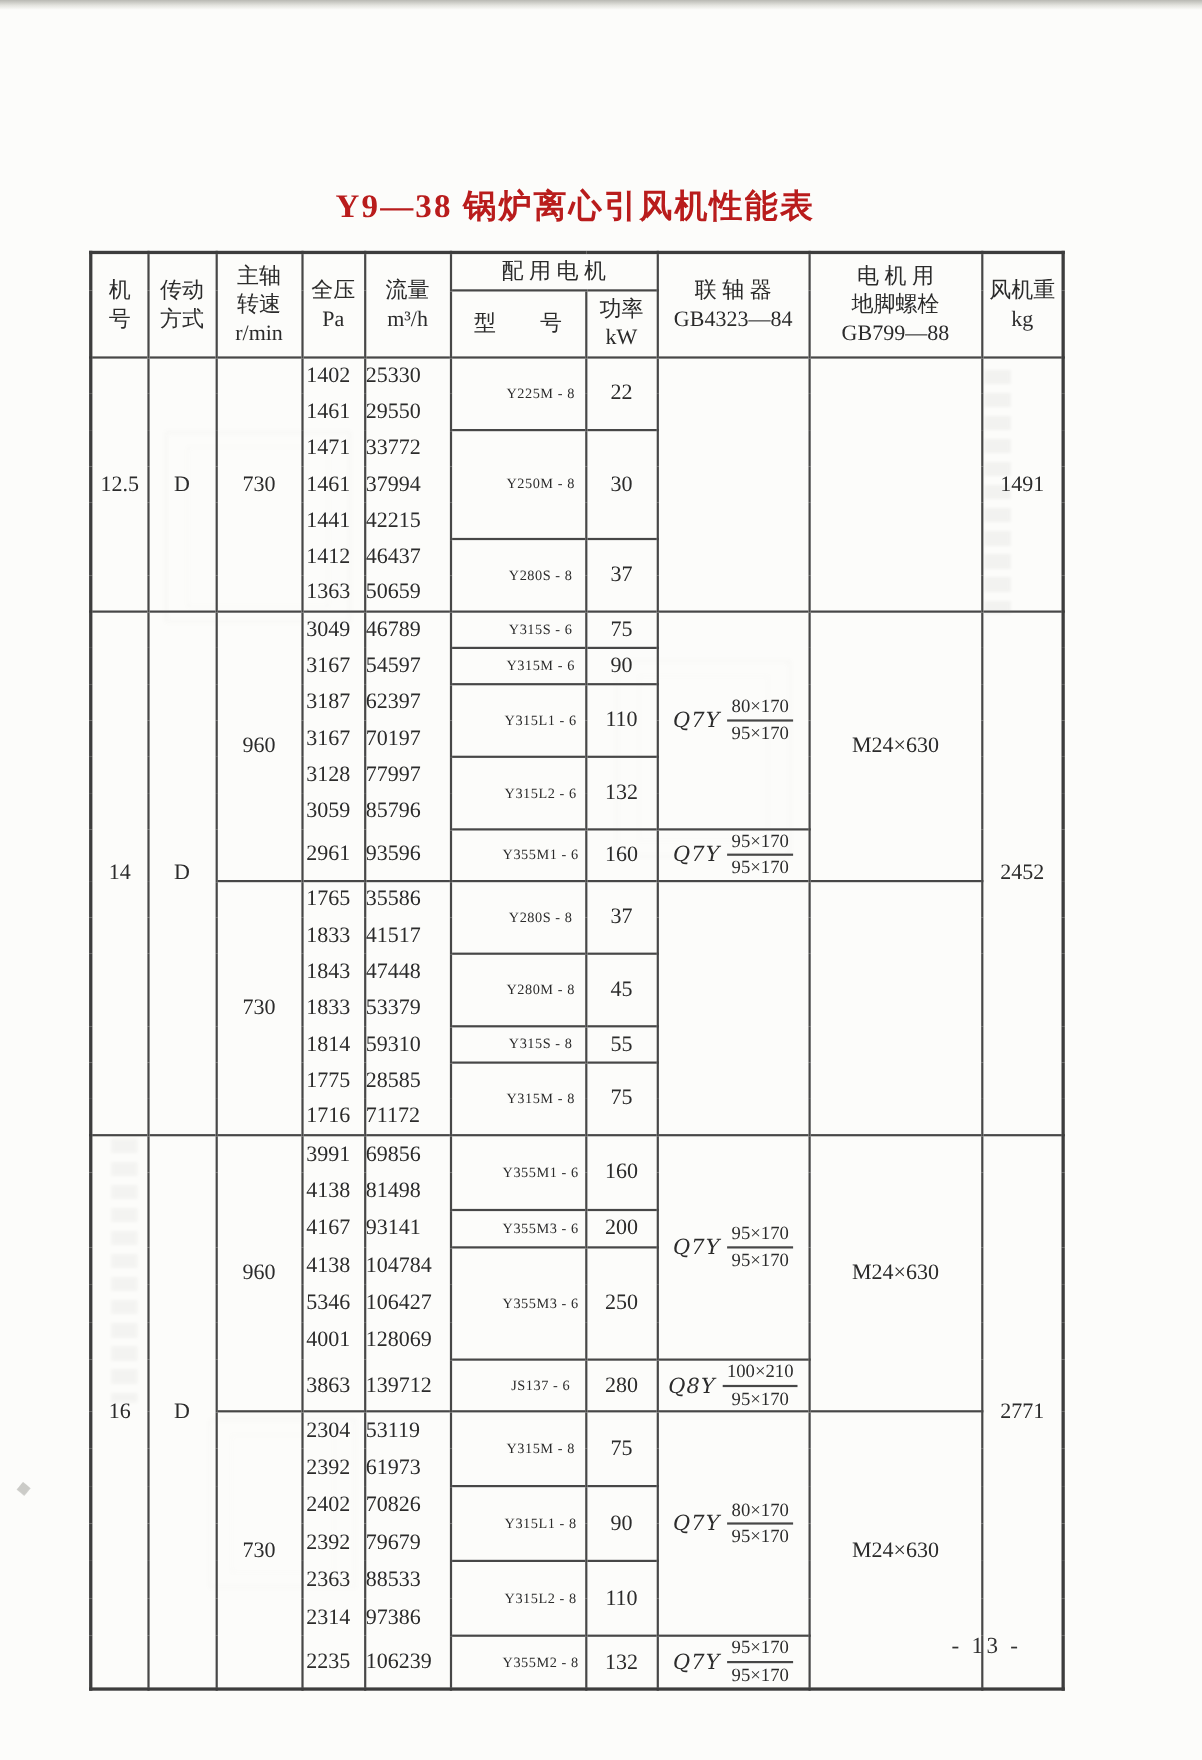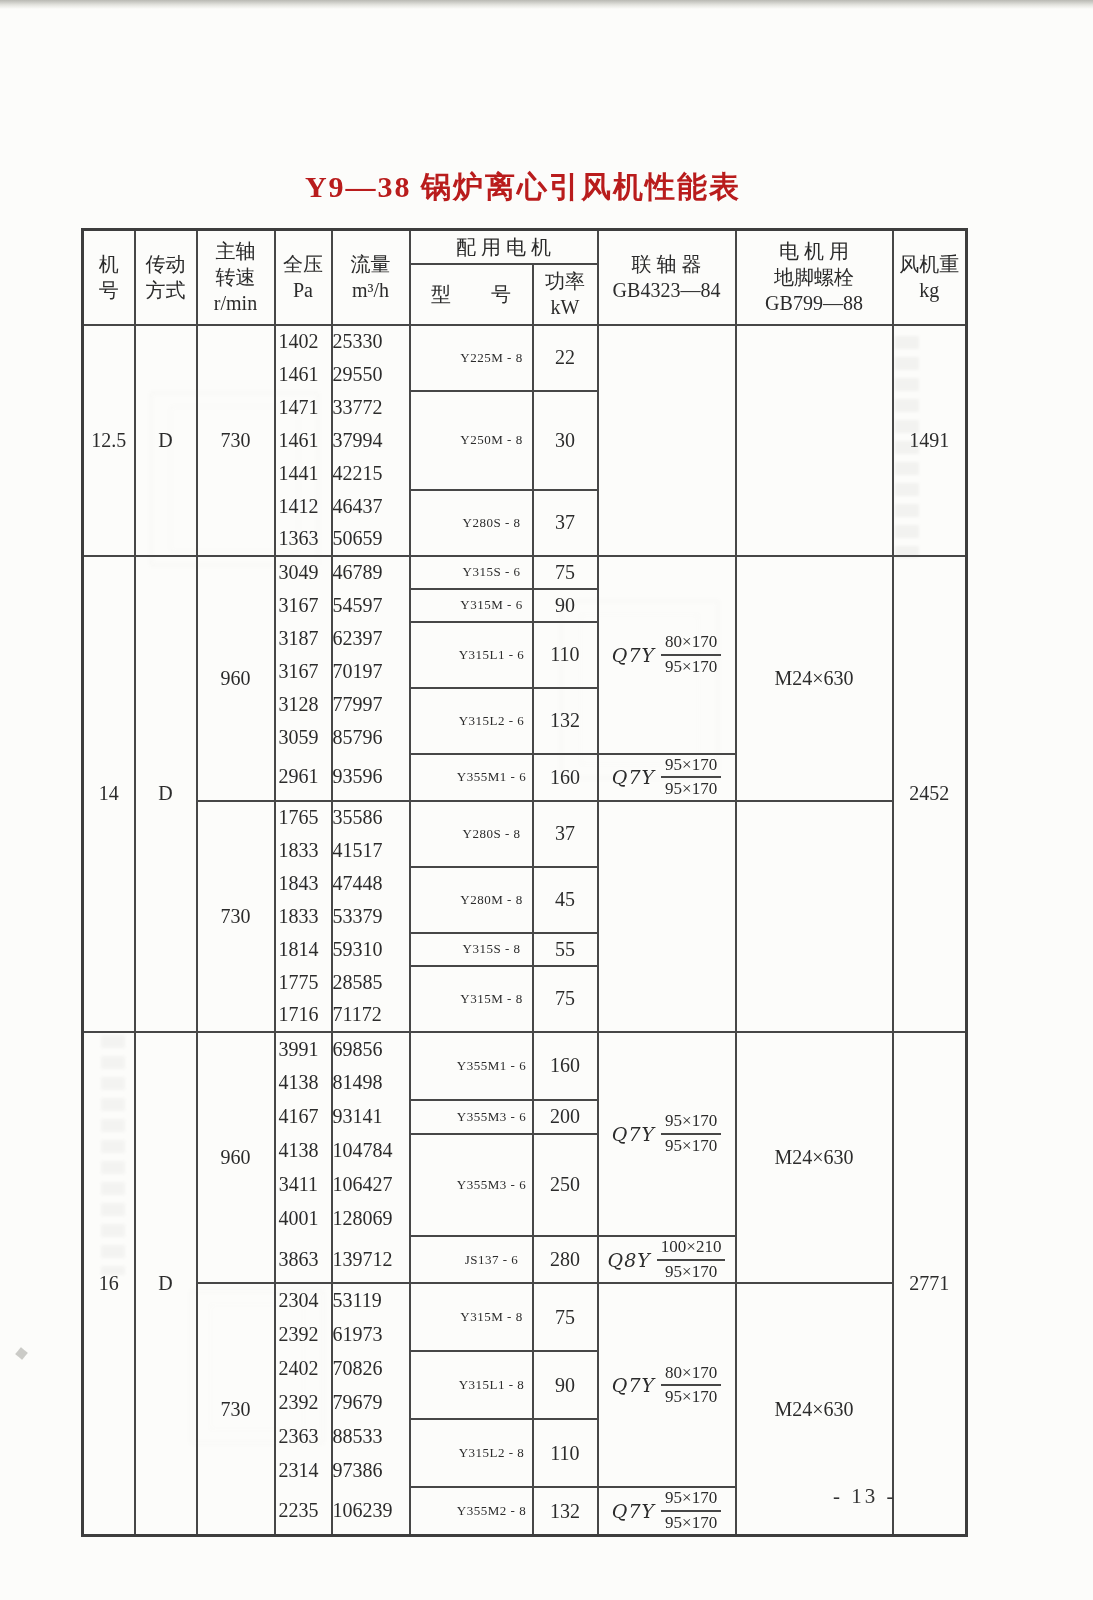--- a/index.html
+++ b/index.html
@@ -32,21 +32,21 @@
   td.c-flow{text-align:left;padding-right:10px;}
   td.c-press{padding-right:9px;}
   td.c-model{font-size:13px;letter-spacing:.5px;padding-left:41px;}
   
   .cpl{display:inline-flex;align-items:center;gap:6px;}
   .cpl-label{font-style:italic;font-size:19px;letter-spacing:1px;font-family:"DejaVu Serif","Liberation Serif",serif;text-align:center;}
   .frac{display:inline-block;font-size:17px;line-height:1.22;font-family:Liberation Serif, serif;}
   .frac-top{display:block;border-bottom:2px solid #474747;padding:0 4px 1px;}
   .frac-bot{display:block;padding-top:1px;}
   
-  .page-number{position:absolute;top:1484px;left:833px;font-size:21px;letter-spacing:3px;color:#333;}
+  .page-number{position:absolute;top:1484px;left:865px;font-size:21px;letter-spacing:3px;color:#333;}
   
   .ghost{position:absolute;pointer-events:none;}
   .ghost-textcol{width:24px;background:repeating-linear-gradient(180deg,#7a7a74 0 13px,transparent 13px 21px);
     opacity:.07;filter:blur(1.6px);}
   .ghost-box{border:2px solid #8a8a84;opacity:.05;filter:blur(2px);}
   .ghost-box .inner{position:absolute;inset:12px 18px;border:1px solid #8a8a84;}
   .speck{position:absolute;left:17px;top:1349px;width:9px;height:9px;background:#90908a;
     opacity:.45;transform:rotate(40deg);filter:blur(.6px);}
 </style>
 </head>
@@ -262,21 +262,21 @@
         <td class="bt c-model">Y355M3 - 6</td>
         <td class="bt">200</td>
       </tr>
       <tr class="sec2">
         <td class="c-press">4138</td>
         <td class="c-flow">104784</td>
         <td rowspan="3" class="bt c-model">Y355M3 - 6</td>
         <td rowspan="3" class="bt">250</td>
       </tr>
       <tr class="sec2">
-        <td class="c-press">3411</td>
+        <td class="c-press">5346</td>
         <td class="c-flow">106427</td>
       </tr>
       <tr class="sec2">
         <td class="c-press">4001</td>
         <td class="c-flow">128069</td>
       </tr>
       <tr class="sec2">
         <td class="c-press">3863</td>
         <td class="c-flow">139712</td>
         <td class="bt c-model">JS137 - 6</td>

